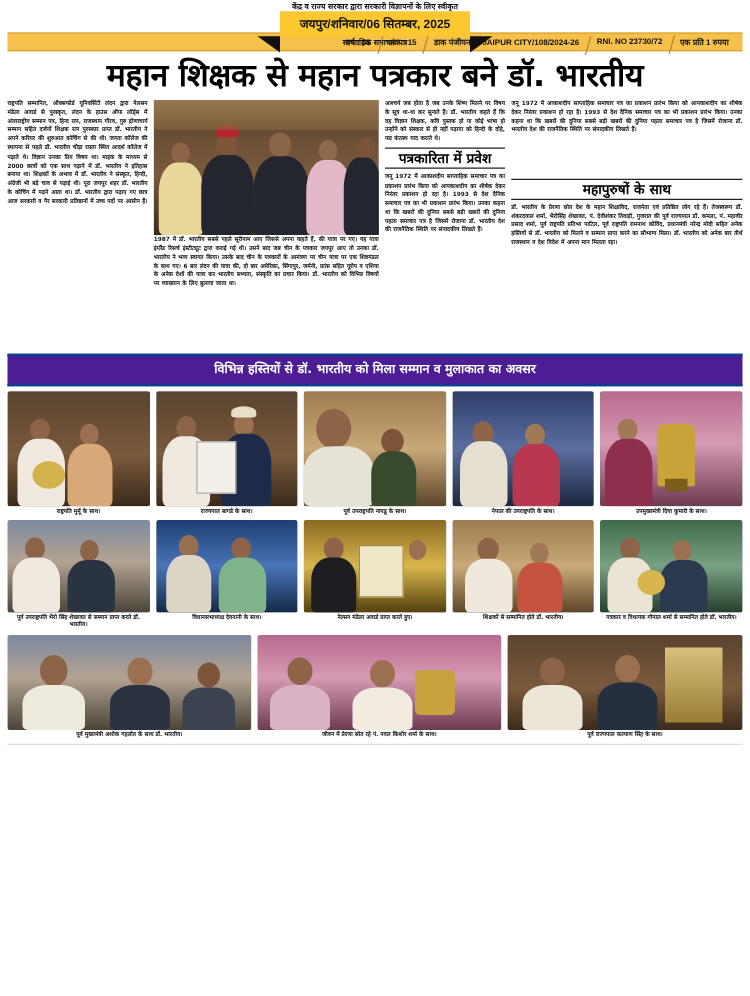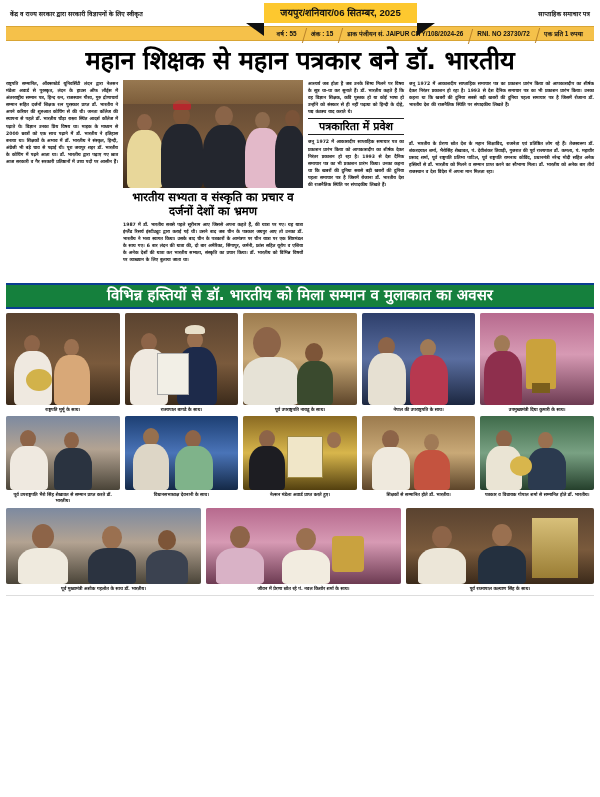--- a/index.html
+++ b/index.html
@@ -8,21 +8,21 @@
     background:#ffffff;
     font-family:"Liberation Sans","DejaVu Sans",sans-serif;
     color:#000;
     overflow:hidden;
   }
   .page{position:relative;width:600px;height:797px;box-sizing:border-box;padding:0 6px;}
 
   
   .topstrip{
     position:relative;height:26px;display:flex;align-items:center;
-    justify-content:space-between;padding:0 4px;box-sizing:border-box;
+    justify-content:space-between;padding:0 4px;box-sizing:border-box;flex-direction:column;
   }
   .topstrip .side{font-size:6.2px;font-weight:700;letter-spacing:.1px;color:#111;white-space:nowrap;}
   .datebox{
     background:#FDC82F;color:#111;font-weight:700;font-size:9.6px;
     padding:3px 16px 4px 16px;white-space:nowrap;position:relative;
     z-index:3;
   }
   .datebox:before,.datebox:after{
     content:"";position:absolute;top:100%;width:0;height:0;
     border-style:solid;
@@ -92,22 +92,22 @@
   }
   .secthead{
     text-align:center;font-weight:700;font-size:11px;line-height:13px;
     font-family:"DejaVu Sans","Liberation Sans",sans-serif;
     border-top:1px solid #222;border-bottom:1px solid #222;
     margin:3px 0 3px 0;padding:1px 0;
   }
 
   
   .galbanner{
-    background:#15803d;color:#fff;text-align:center;font-weight:700;
-    font-size:15px;line-height:17px;padding:2px 0 3px 0;margin-top:3px;
+    background:#4c1d95;color:#fff;text-align:center;font-weight:700;
+    font-size:10px;line-height:17px;padding:2px 0 3px 0;margin-top:3px;
     font-family:"DejaVu Sans","Liberation Sans",sans-serif;
     border-top:2px solid #0b3d91;border-bottom:2px solid #0b3d91;
   }
 
   
   .grid{margin-top:4px;}
   .grow{display:flex;gap:5px;align-items:flex-start;margin-bottom:3px;}
   .gcell{flex:1;display:flex;flex-direction:column;}
   .gphoto{
     width:100%;height:92px;background:#bdbdbd;position:relative;overflow:hidden;
@@ -177,32 +177,32 @@
           <div class="body-d" style="left:38px;top:44px;width:42px;height:64px;"></div>
           <div style="position:absolute;left:50px;top:20px;width:18px;height:10px;background:#b5272d;border-radius:50% 50% 20% 20%;"></div>
           <div class="head" style="left:92px;top:26px;width:18px;height:20px;background:#8a6448;"></div>
           <div class="body-d" style="left:80px;top:45px;width:44px;height:63px;"></div>
           <div class="head" style="left:132px;top:32px;width:15px;height:17px;background:#8d6a4d;"></div>
           <div class="body-s" style="left:122px;top:48px;width:36px;height:60px;background:#e3b9c9;"></div>
           <div class="head" style="left:162px;top:30px;width:15px;height:17px;background:#7a5338;"></div>
           <div class="body-d" style="left:152px;top:46px;width:30px;height:62px;"></div>
           <div style="position:absolute;left:0;top:0;width:180px;height:24px;background:linear-gradient(180deg,#caa46c,#8d6a3e);opacity:.55;"></div>
         </div>
-        <div class="subhead">भारतीय सभ्यता व संस्कृति का प्रचार व दर्जनों देशों का भ्रमण</div>
         <div class="bodytext" style="margin-top:1px;">1987 में डॉ. भारतीय सबसे पहले सूरीनाम आए जिससे अपना कहते हैं, की यात्रा पर गए। यह यात्रा इंग्लैंड रिसर्च इंस्टीट्यूट द्वारा कराई गई थी। उसने बाद जब चीन के पत्रकार जयपुर आए तो उनका डॉ. भारतीय ने भव्य स्वागत किया। उसके बाद चीन के पत्रकारों के आमंत्रण पर चीन यात्रा पर एक शिष्टमंडल के साथ गए। 6 बार लंदन की यात्रा की, दो बार अमेरिका, सिंगापुर, जर्मनी, फ्रांस सहित यूरोप व एशिया के अनेक देशों की यात्रा कर भारतीय सभ्यता, संस्कृति का प्रचार किया। डॉ. भारतीय को विभिन्न विषयों पर व्याख्यान के लिए बुलाया जाता था।</div>
       </div>
 
       <div class="col" style="flex:0 0 96px;">
         <div class="bodytext">आश्चर्य जब होता है जब उनके शिष्य मिलने पर विषय के सूत्र था-था कर सुनाते हैं। डॉ. भारतीय कहते हैं कि वह विज्ञान शिक्षक, कवि पुस्तक हो या कोई भाषा हो उन्होंने को संस्कार से ही नहीं पढ़ाया को हिन्दी के दोहे, पद्य कंठस्थ याद कराते थे।</div>
         <div class="secthead">पत्रकारिता में प्रवेश</div>
         <div class="bodytext">जनू 1972 में आकाशदीप साप्ताहिक समाचार पत्र का प्रकाशन प्रारंभ किया को आपकाशदीप का शीर्षक देकर निरंतर प्रकाशन हो रहा है। 1993 से देश दैनिक समाचार पत्र का भी प्रकाशन प्रारंभ किया। उनका कहना था कि खबरों की दुनिया सबसे बड़ी खबरों की दुनिया पहला समाचार पत्र है जिसमें रोजाना डॉ. भारतीय देश की राजनैतिक स्थिति पर संपादकीय लिखते हैं।</div>
       </div>
 
       <div class="col" style="flex:1;">
         <div class="bodytext" style="height:60px;overflow:hidden;">जनू 1972 में आकाशदीप साप्ताहिक समाचार पत्र का प्रकाशन प्रारंभ किया को आपकाशदीप का शीर्षक देकर निरंतर प्रकाशन हो रहा है। 1993 से देश दैनिक समाचार पत्र का भी प्रकाशन प्रारंभ किया। उनका कहना था कि खबरों की दुनिया सबसे बड़ी खबरों की दुनिया पहला समाचार पत्र है जिसमें रोजाना डॉ. भारतीय देश की राजनैतिक स्थिति पर संपादकीय लिखते हैं।</div>
+        <div class="secthead">महापुरुषों के साथ</div>
         <div class="bodytext">डॉ. भारतीय के प्रेरणा स्रोत देश के महान शिक्षाविद, राजनेता एवं प्रतिष्ठित लोग रहे हैं। तेजस्वरूप डॉ. शंकरदयाल शर्मा, भैरोसिंह शेखावत, पं. देवीशंकर तिवाड़ी, गुजरात की पूर्व राज्यपाल डॉ. कमला, पं. महावीर प्रसाद शर्मा, पूर्व राष्ट्रपति प्रतिभा पाटिल, पूर्व राष्ट्रपति रामनाथ कोविंद, प्रधानमंत्री नरेन्द्र मोदी सहित अनेक हस्तियों से डॉ. भारतीय को मिलने व सम्मान प्राप्त करने का सौभाग्य मिला। डॉ. भारतीय को अनेक बार तीर्थ राजस्थान व देश विदेश में अपना मान मिलता रहा।</div>
       </div>
 
     </div>
   </div>
 
   <div class="galbanner">विभिन्न हस्तियों से डॉ. भारतीय को मिला सम्मान व मुलाकात का अवसर</div>
 
   <div class="grid">
 

